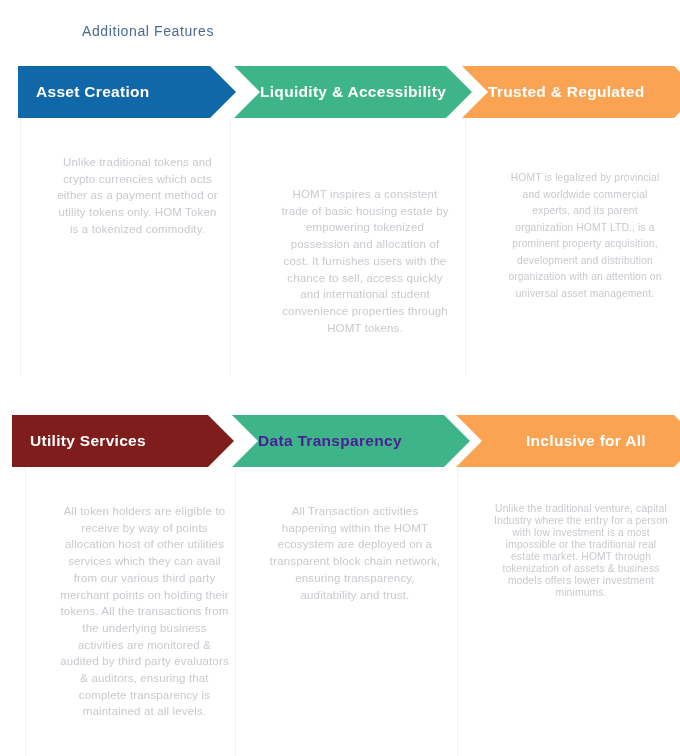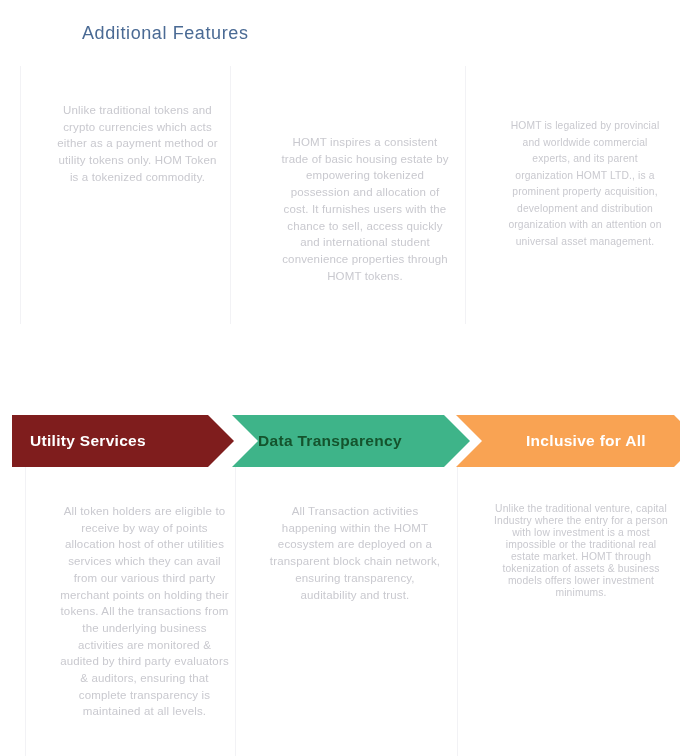--- a/index.html
+++ b/index.html
@@ -14,21 +14,21 @@
     overflow: hidden;
     font-family: "Liberation Sans", sans-serif;
     -webkit-font-smoothing: antialiased;
   }
 
   
   .section-heading {
     position: absolute;
     left: 82px;
     top: 23px;
-    font-size: 18px;
+    font-size: 14px;
     letter-spacing: 0.6px;
     color: #4a6municipal;
     color: #4a6a94;
     font-weight: 400;
     white-space: nowrap;
   }
 
   
   .feature-row {
     position: absolute;
@@ -121,20 +121,31 @@
   #row-2 .col.c3 { left: 457px; width: 223px; padding-left: 36px; padding-right: 12px; height: 290px; border-left: 1px solid #f2f2f5; }
   #row-2 .col.c3 .col-text { font-size: 10.3px; line-height: 12px; }
 </style>
 </head>
 <body>
 
 <div class="section-heading" style="color: rgb(74, 106, 148);">Additional Features</div>
 
 <div class="feature-row" id="row-1">
 
+  <div class="banner-strip">
+    <div class="banner b1" style="background-color: rgb(17, 104, 168);">
+      <span class="banner-label" style="color: rgb(255, 255, 255);">Asset Creation</span>
+    </div>
+    <div class="banner b2" style="background-color: rgb(62, 180, 137);">
+      <span class="banner-label" style="color: rgb(255, 255, 255);">Liquidity &amp; Accessibility</span>
+    </div>
+    <div class="banner b3" style="background-color: rgb(249, 163, 83);">
+      <span class="banner-label" style="color: rgb(255, 255, 255);">Trusted &amp; Regulated</span>
+    </div>
+  </div>
 
   <div class="col-area">
     <div class="col c1" style="border-left-color: rgb(242, 242, 245);">
       <div class="col-text" style="color: rgb(201, 201, 207);">Unlike traditional tokens and crypto currencies which acts either as a payment method or utility tokens only. HOM Token is a tokenized commodity.</div>
     </div>
     <div class="col c2" style="border-left-color: rgb(242, 242, 245);">
       <div class="col-text" style="color: rgb(201, 201, 207); margin-top: 32px;">HOMT inspires a consistent trade of basic housing estate by empowering tokenized possession and allocation of cost. It furnishes users with the chance to sell, access quickly and international student convenience properties through HOMT tokens.</div>
     </div>
     <div class="col c3" style="border-left-color: rgb(242, 242, 245);">
       <div class="col-text" style="color: rgb(201, 201, 207); margin-top: 16px;">HOMT is legalized by provincial and worldwide commercial experts, and its parent organization HOMT LTD., is a prominent property acquisition, development and distribution organization with an attention on universal asset management.</div>
@@ -142,21 +153,21 @@
   </div>
 </div>
 
 <div class="feature-row" id="row-2">
 
   <div class="banner-strip">
     <div class="banner b1" style="background-color: #7f1d1d;">
       <span class="banner-label" style="color: rgb(255, 255, 255);">Utility Services</span>
     </div>
     <div class="banner b2" style="background-color: rgb(62, 180, 137);">
-      <span class="banner-label" style="color: #14532d; text-align: right;">Data Transparency</span>
+      <span class="banner-label" style="color: #4c1d95; text-align: right;">Data Transparency</span>
     </div>
     <div class="banner b3" style="background-color: rgb(249, 163, 83);">
       <span class="banner-label" style="color: rgb(255, 255, 255); margin-left: 44px;">Inclusive for All</span>
     </div>
   </div>
 
   <div class="col-area">
     <div class="col c1" style="border-left-color: rgb(242, 242, 245);">
       <div class="col-text" style="color: rgb(201, 201, 207);">All token holders are eligible to receive by way of points allocation host of other utilities services which they can avail from our various third party merchant points on holding their tokens. All the transactions from the underlying business activities are monitored &amp; audited by third party evaluators &amp; auditors, ensuring that complete transparency is maintained at all levels.</div>
     </div>

